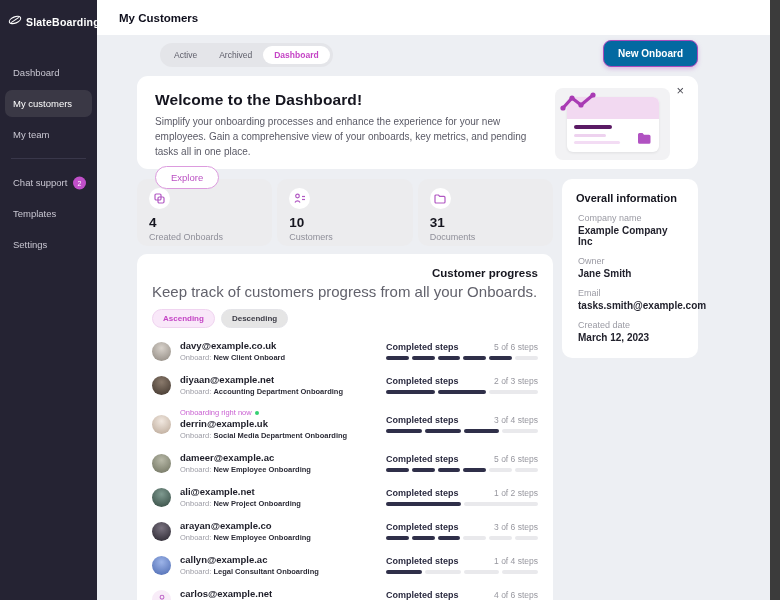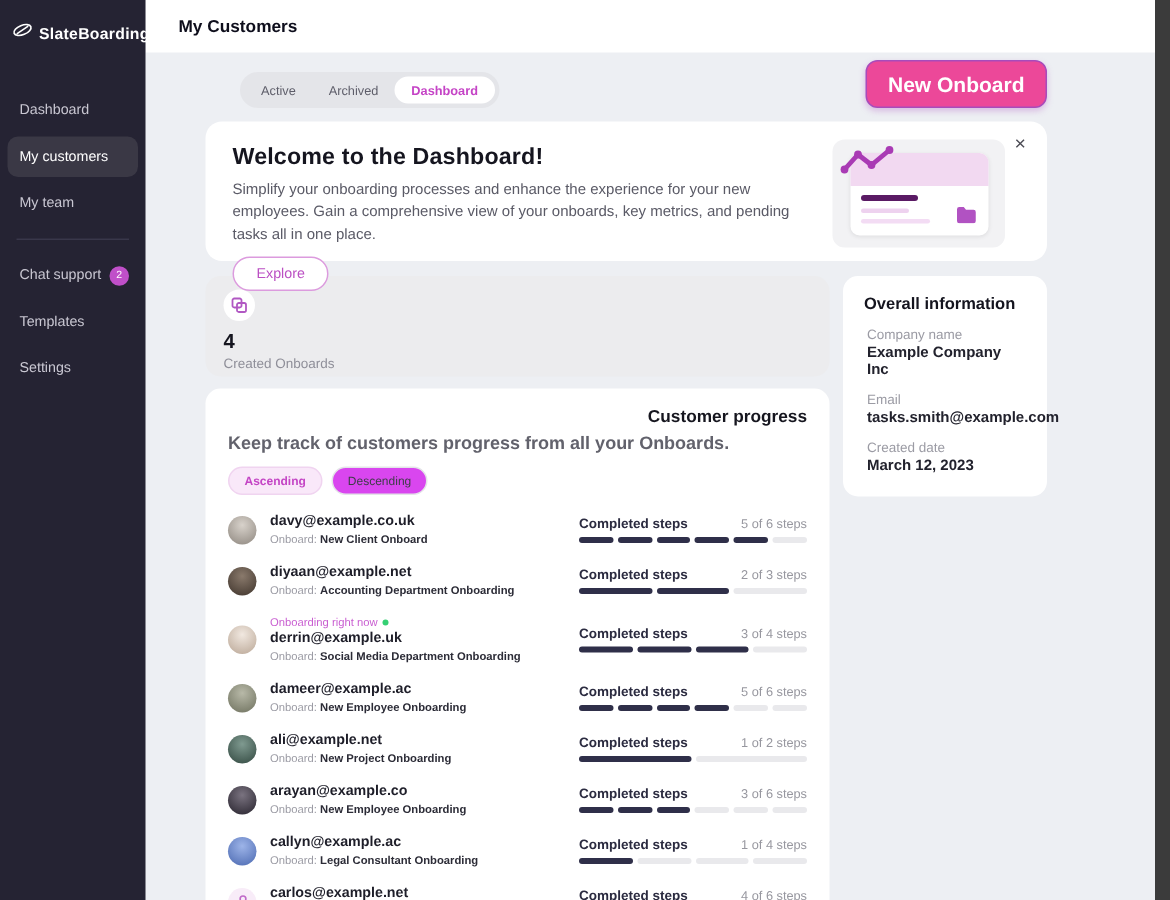--- a/index.html
+++ b/index.html
@@ -28,21 +28,21 @@
   .topbar-title { font-size:11.5px; font-weight:bold; color:#0e0e1c; }
 
   
   .main { position:absolute; left:97px; top:35px; width:673px; height:565px; background:#edeff3; overflow:hidden; }
   .content { width:561px; margin-left:40px; }
 
   .tabs-row { display:flex; align-items:flex-end; justify-content:space-between; margin-top:5px; }
   .tabs { display:flex; background:#e4e5e9; border-radius:13px; padding:3px; margin-left:23px; }
   .tab { font-size:8.5px; color:#5d5d69; padding:4px 11px; border-radius:10px; cursor:pointer; }
   .tab.active { background:#ffffff; color:#c544c6; font-weight:bold; }
-  .btn-new { background:#ec4899; border:1px solid #a84bbb; color:#fff; font-size:14px; font-weight:bold;
+  .btn-new { background:#0369a1; border:1px solid #a84bbb; color:#fff; font-size:10px; font-weight:bold;
              padding:7px 14px; border-radius:8px; cursor:pointer; box-shadow:0 2px 4px rgba(177,88,195,.35); }
 
   
   .welcome { position:relative; background:#fff; border-radius:11px; margin-top:9px; height:93px; padding:15px 18px; }
   .welcome h1 { font-size:15.5px; font-weight:bold; color:#15151f; letter-spacing:.1px; }
   .welcome p { font-size:10px; color:#5a5a66; line-height:1.5; margin-top:5px; width:390px; }
   .btn-explore { margin-top:7px; background:#fff; border:1.3px solid #dc9bde; color:#bb50c3; font-size:9.5px;
                  font-weight:normal; padding:5px 15px; border-radius:14px; cursor:pointer; }
   .welcome-close { position:absolute; top:8px; right:14px; font-size:13px; color:#4c4c55; cursor:pointer; line-height:1; }
   .illus { position:absolute; right:28px; top:12px; width:115px; height:72px; background:#f2f2f4; border-radius:8px; }
@@ -68,24 +68,24 @@
 
   .info-card { background:#fff; border-radius:10px; padding:13px 14px 15px 14px; }
   .info-title { font-size:11px; font-weight:bold; color:#14141e; }
   .info-field { margin-top:9px; padding-left:2px; }
   .info-label { font-size:9px; color:#9b9ba4; }
   .info-value { font-size:10px; color:#22222d; font-weight:bold; margin-top:2px; }
 
   
   .progress-card { background:#fff; border-radius:10px; margin-top:8px; padding:13px 15px 12px 15px; }
   .progress-title { font-size:11.5px; font-weight:bold; color:#16161f;text-align:right; }
-  .progress-sub { font-size:12px; color:#62626c; margin-top:4px;font-weight:bold; }
+  .progress-sub { font-size:15px; color:#62626c; margin-top:4px; }
   .sort-row { display:flex; gap:6px; margin-top:9px; }
   .sort-pill { font-size:8px; padding:4px 10px; border-radius:11px; cursor:pointer; border:1px solid #e4e4e8;
-               background:#d946ef; color:#3d3d47; }
+               background:#e5e5e5; color:#3d3d47;font-weight:bold; }
   .sort-pill.active { background:#f9e8f9; border-color:#f0d4f0; color:#c445c5; font-weight:bold; }
 
   .rows { margin-top:6px; }
   .crow { display:flex; align-items:center; justify-content:space-between; padding:6px 0; }
   .crow-left { display:flex; align-items:center; gap:9px; }
   .avatar { width:19px; height:19px; border-radius:50%; flex:0 0 19px; display:flex; align-items:center; justify-content:center; }
   .avatar.placeholder { background:#f8ecf8; }
   .live-line { font-size:7.5px; color:#c95fd1; display:flex; align-items:center; gap:3px; margin-bottom:1px; }
   .live-dot { width:4px; height:4px; border-radius:50%; background:#35d073; }
   .crow-email { font-size:9.5px; font-weight:bold; color:#1e1e29; }
@@ -185,20 +185,41 @@
             <div class="stat-card">
     <div class="stat-icon">
                 <svg width="11" height="11" viewBox="0 0 11 11">
                   <rect x="1" y="1" width="6" height="6" rx="1.2" fill="none" stroke="#b158c3" stroke-width="1.2"></rect>
                   <rect x="4" y="4" width="6" height="6" rx="1.2" fill="none" stroke="#b158c3" stroke-width="1.2"></rect>
                 </svg>
               </div>
     <div class="stat-value">4</div>
     <div class="stat-label">Created Onboards</div>
   </div>
+            <div class="stat-card">
+    <div class="stat-icon">
+                <svg width="12" height="11" viewBox="0 0 12 11">
+                  <circle cx="3.5" cy="3" r="1.8" fill="none" stroke="#b158c3" stroke-width="1.2"></circle>
+                  <path d="M1 9.5 a2.8 2.8 0 0 1 5 0" fill="none" stroke="#b158c3" stroke-width="1.2"></path>
+                  <line x1="8" y1="3.5" x2="11" y2="3.5" stroke="#b158c3" stroke-width="1.2"></line>
+                  <line x1="8" y1="6.5" x2="11" y2="6.5" stroke="#b158c3" stroke-width="1.2"></line>
+                </svg>
+              </div>
+    <div class="stat-value">10</div>
+    <div class="stat-label">Customers</div>
+  </div>
+            <div class="stat-card">
+    <div class="stat-icon">
+                <svg width="12" height="10" viewBox="0 0 12 10">
+                  <path d="M1 2 a1 1 0 0 1 1 -1 h2.5 l1.2 1.4 h4.3 a1 1 0 0 1 1 1 v4.6 a1 1 0 0 1 -1 1 h-8 a1 1 0 0 1 -1 -1 z" fill="none" stroke="#b158c3" stroke-width="1.2"></path>
+                </svg>
+              </div>
+    <div class="stat-value">31</div>
+    <div class="stat-label">Documents</div>
+  </div>
           </div>
 
         <div class="progress-card">
           <div class="progress-title">Customer progress</div>
           <div class="progress-sub">Keep track of customers progress from all your Onboards.</div>
           <div class="sort-row" id="sort-row">
               <div class="sort-pill active">Ascending</div>
               <div class="sort-pill">Descending</div>
             </div>
           <div class="rows" id="rows">
@@ -397,20 +418,24 @@
 
       <div class="right-col">
         <div class="info-card">
           <div class="info-title">Overall information</div>
           <div id="info-fields">
               <div class="info-field">
     <div class="info-label">Company name</div>
     <div class="info-value">Example Company Inc</div>
   </div>
               <div class="info-field">
+    <div class="info-label">Owner</div>
+    <div class="info-value">Jane Smith</div>
+  </div>
+              <div class="info-field">
     <div class="info-label">Email</div>
     <div class="info-value">tasks.smith@example.com</div>
   </div>
               <div class="info-field">
     <div class="info-label">Created date</div>
     <div class="info-value">March 12, 2023</div>
   </div>
             </div>
         </div>
       </div>

